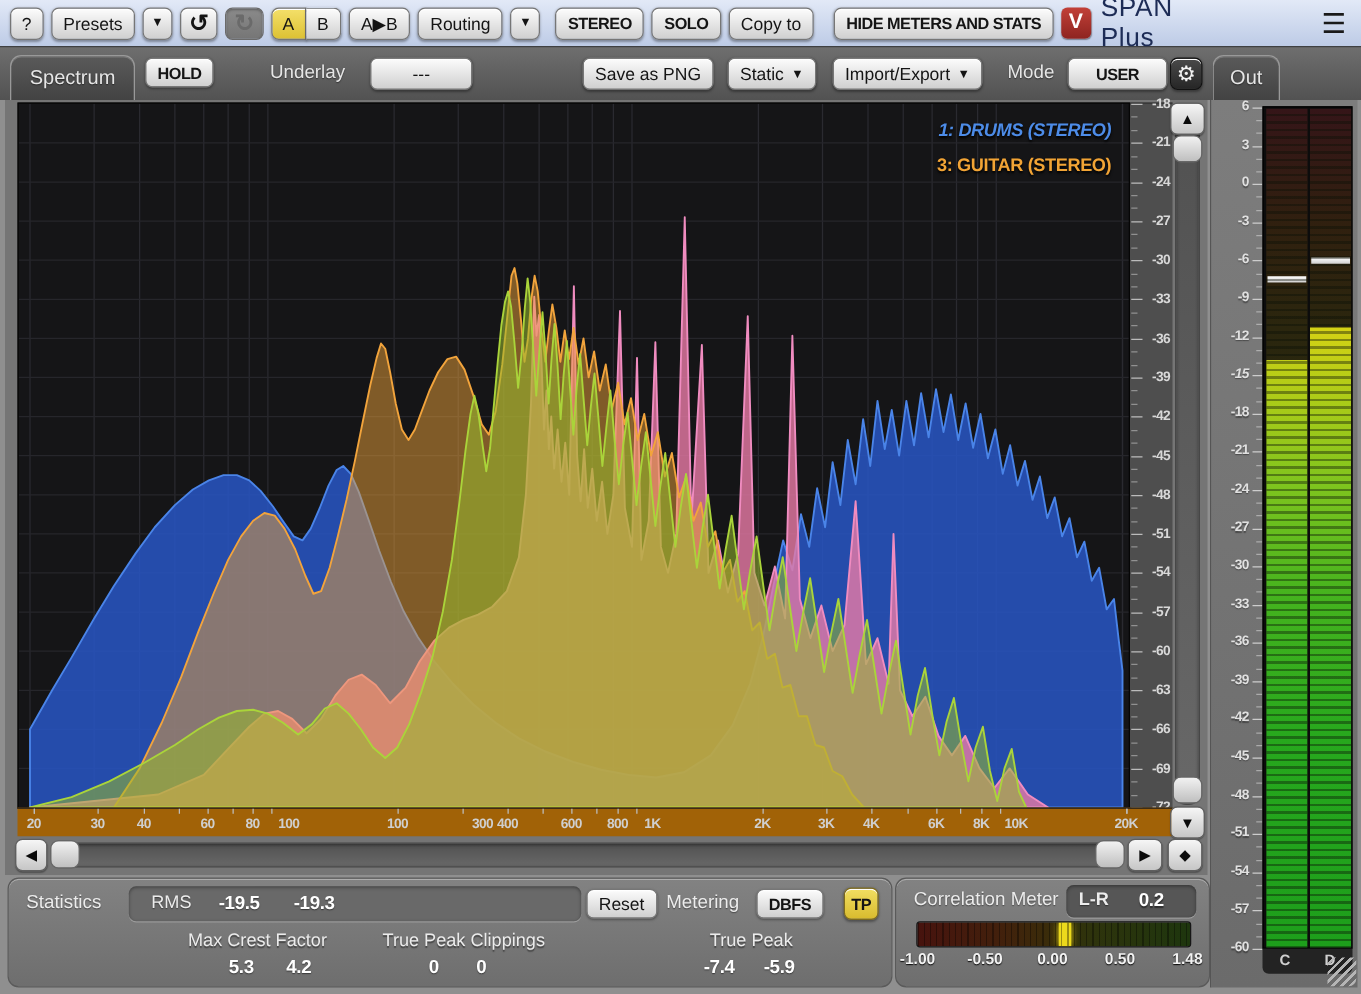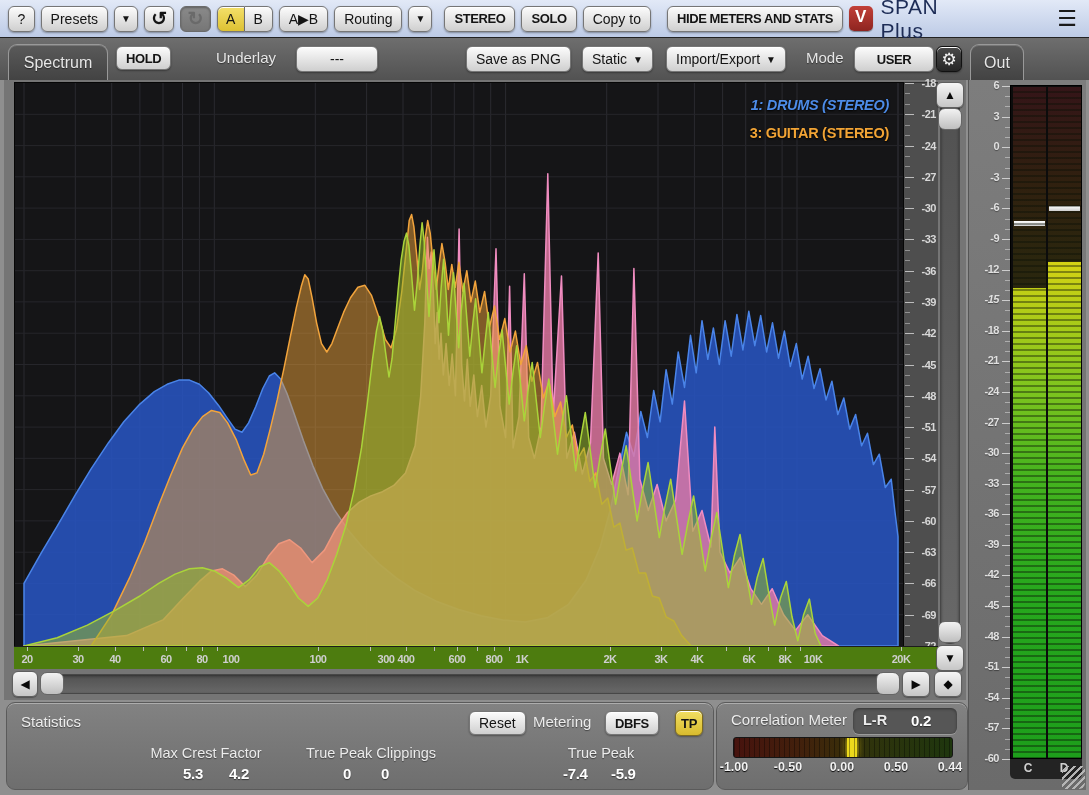--- a/index.html
+++ b/index.html
@@ -30,21 +30,21 @@
   #led i{position:absolute;left:4px;top:4px;right:4px;bottom:4px;background:linear-gradient(#c4e84e,#84aa1e);border-radius:4px;border:1px solid #557012;}
   .gearbtn{background:linear-gradient(#4a4a4a,#262626);color:#f2f2f2;border:1px solid #111;border-radius:6px;font-size:17px;}
   
   #mainpanel{position:absolute;left:4px;top:80px;width:962px;height:620px;background:#757575;}
   #plot{position:absolute;left:10px;top:2px;width:888px;height:563px;background:#151517;border:1px solid #060606;}
   #legend{position:absolute;right:14px;top:8px;text-align:right;}
   .leg{font-size:14.5px;font-weight:bold;letter-spacing:-0.3px;line-height:28px;text-shadow:0 1px 2px #000;white-space:nowrap;}
   #dbstrip{position:absolute;left:900px;top:2px;width:34px;height:563px;background:#4e4e4e;border-top:1px solid #333;}
   .dbl{position:absolute;color:#d8d8d8;font-size:11px;font-weight:bold;letter-spacing:-0.5px;width:26px;text-align:right;}
   .dbt{position:absolute;height:1px;background:#c9c9c9;left:1px;}
-  #freqstrip{position:absolute;left:10px;top:566px;width:924px;height:22px;background:#4d7c0f;border-top:1px solid #1c1c1c;}
+  #freqstrip{position:absolute;left:10px;top:566px;width:924px;height:22px;background:#a16207;border-top:1px solid #1c1c1c;}
   .fql{position:absolute;color:#cfcfcf;font-size:11px;font-weight:bold;letter-spacing:-0.5px;top:6px;transform:translateX(-50%);}
   .fqt{position:absolute;width:1px;height:4px;background:#bdbdbd;top:0;}
   
   .sbtn{position:absolute;width:26px;height:24px;background:linear-gradient(#f6f6f6,#c6c6c6);border:1px solid #5f5f5f;border-radius:6px;
      display:flex;align-items:center;justify-content:center;font-size:12px;color:#0a0a0a;box-shadow:0 1px 1px rgba(0,0,0,.3);}
   .strack{position:absolute;background:linear-gradient(#515151,#686868);border-radius:9px;box-shadow:inset 0 1px 3px rgba(0,0,0,.45);border:1px solid #474747;}
   .shandle{position:absolute;background:linear-gradient(#f2f2f2,#bfbfbf);border:1px solid #666;border-radius:7px;}
   
   .panel{position:absolute;background:linear-gradient(#828282,#6e6e6e);border-radius:9px;border:1px solid #5a5a5a;box-shadow:inset 0 1px 0 rgba(255,255,255,.35);}
   .wlab{color:#ececec;font-size:14.5px;text-shadow:0 1px 1px rgba(0,0,0,.45);position:absolute;white-space:nowrap;}
@@ -318,20 +318,25 @@
     <div class="sbtn" style="left:8px;top:591px;width:24px">◀</div>
     <div class="strack" style="left:36px;top:594px;width:858px;height:18px"></div>
     <div class="shandle" style="left:36px;top:592px;width:22px;height:21px"></div>
     <div class="shandle" style="left:872px;top:592px;width:22px;height:21px"></div>
     <div class="sbtn" style="left:898px;top:591px">▶</div>
     <div class="sbtn" style="left:930px;top:591px">◆</div>
   </div>
 
   <div class="panel" style="left:6px;top:702px;width:706px;height:86px">
     <div class="wlab" style="left:14px;top:10px;font-size:15px">Statistics</div>
+    <div class="inset" style="left:96px;top:6px;width:362px;height:28px">
+      <div class="wlab" style="left:18px;top:5px">RMS</div>
+      <div class="wval" style="left:72px;top:5px">-19.5</div>
+      <div class="wval" style="left:132px;top:5px">-19.3</div>
+    </div>
     <div class="btn" style="position:absolute;left:462px;top:8px;height:24px">Reset</div>
     <div class="wlab" style="left:526px;top:10px;font-size:15px">Metering</div>
     <div class="btn cond" style="position:absolute;left:598px;top:8px;height:24px">DBFS</div>
     <div class="btn cond tp" style="position:absolute;left:668px;top:7px;height:26px;width:28px;padding:0">TP</div>
 
     <div class="wlab" style="left:199px;top:42px;transform:translateX(-50%)">Max Crest Factor</div>
     <div class="wval" style="left:176px;top:62px">5.3</div>
     <div class="wval" style="left:222px;top:62px">4.2</div>
 
     <div class="wlab" style="left:364px;top:42px;transform:translateX(-50%)">True Peak Clippings</div>
@@ -351,21 +356,21 @@
     </div>
     <div id="corrbar">
       <div id="corrlit" style="left: 52%; width: 10px;"></div>
       <div class="seg"></div>
     </div>
     <div id="corrlabels">
         <div class="corl" style="left: 17px;">-1.00</div>
         <div class="corl" style="left: 71px;">-0.50</div>
         <div class="corl" style="left: 125px;">0.00</div>
         <div class="corl" style="left: 179px;">0.50</div>
-        <div class="corl" style="left: 233px;">0.44</div>
+        <div class="corl" style="left: 233px;">1.48</div>
       </div>
   </div>
 
   <div id="meterpanel">
       <div class="mtick" style="left: 33px; width: 8px; top: 6px; opacity: 0.95;"></div>
       <div class="mtick" style="left: 36px; width: 5px; top: 16px; opacity: 0.6;"></div>
       <div class="mtick" style="left: 36px; width: 5px; top: 26px; opacity: 0.6;"></div>
       <div class="mtick" style="left: 33px; width: 8px; top: 37px; opacity: 0.95;"></div>
       <div class="mtick" style="left: 36px; width: 5px; top: 47px; opacity: 0.6;"></div>
       <div class="mtick" style="left: 36px; width: 5px; top: 57px; opacity: 0.6;"></div>

